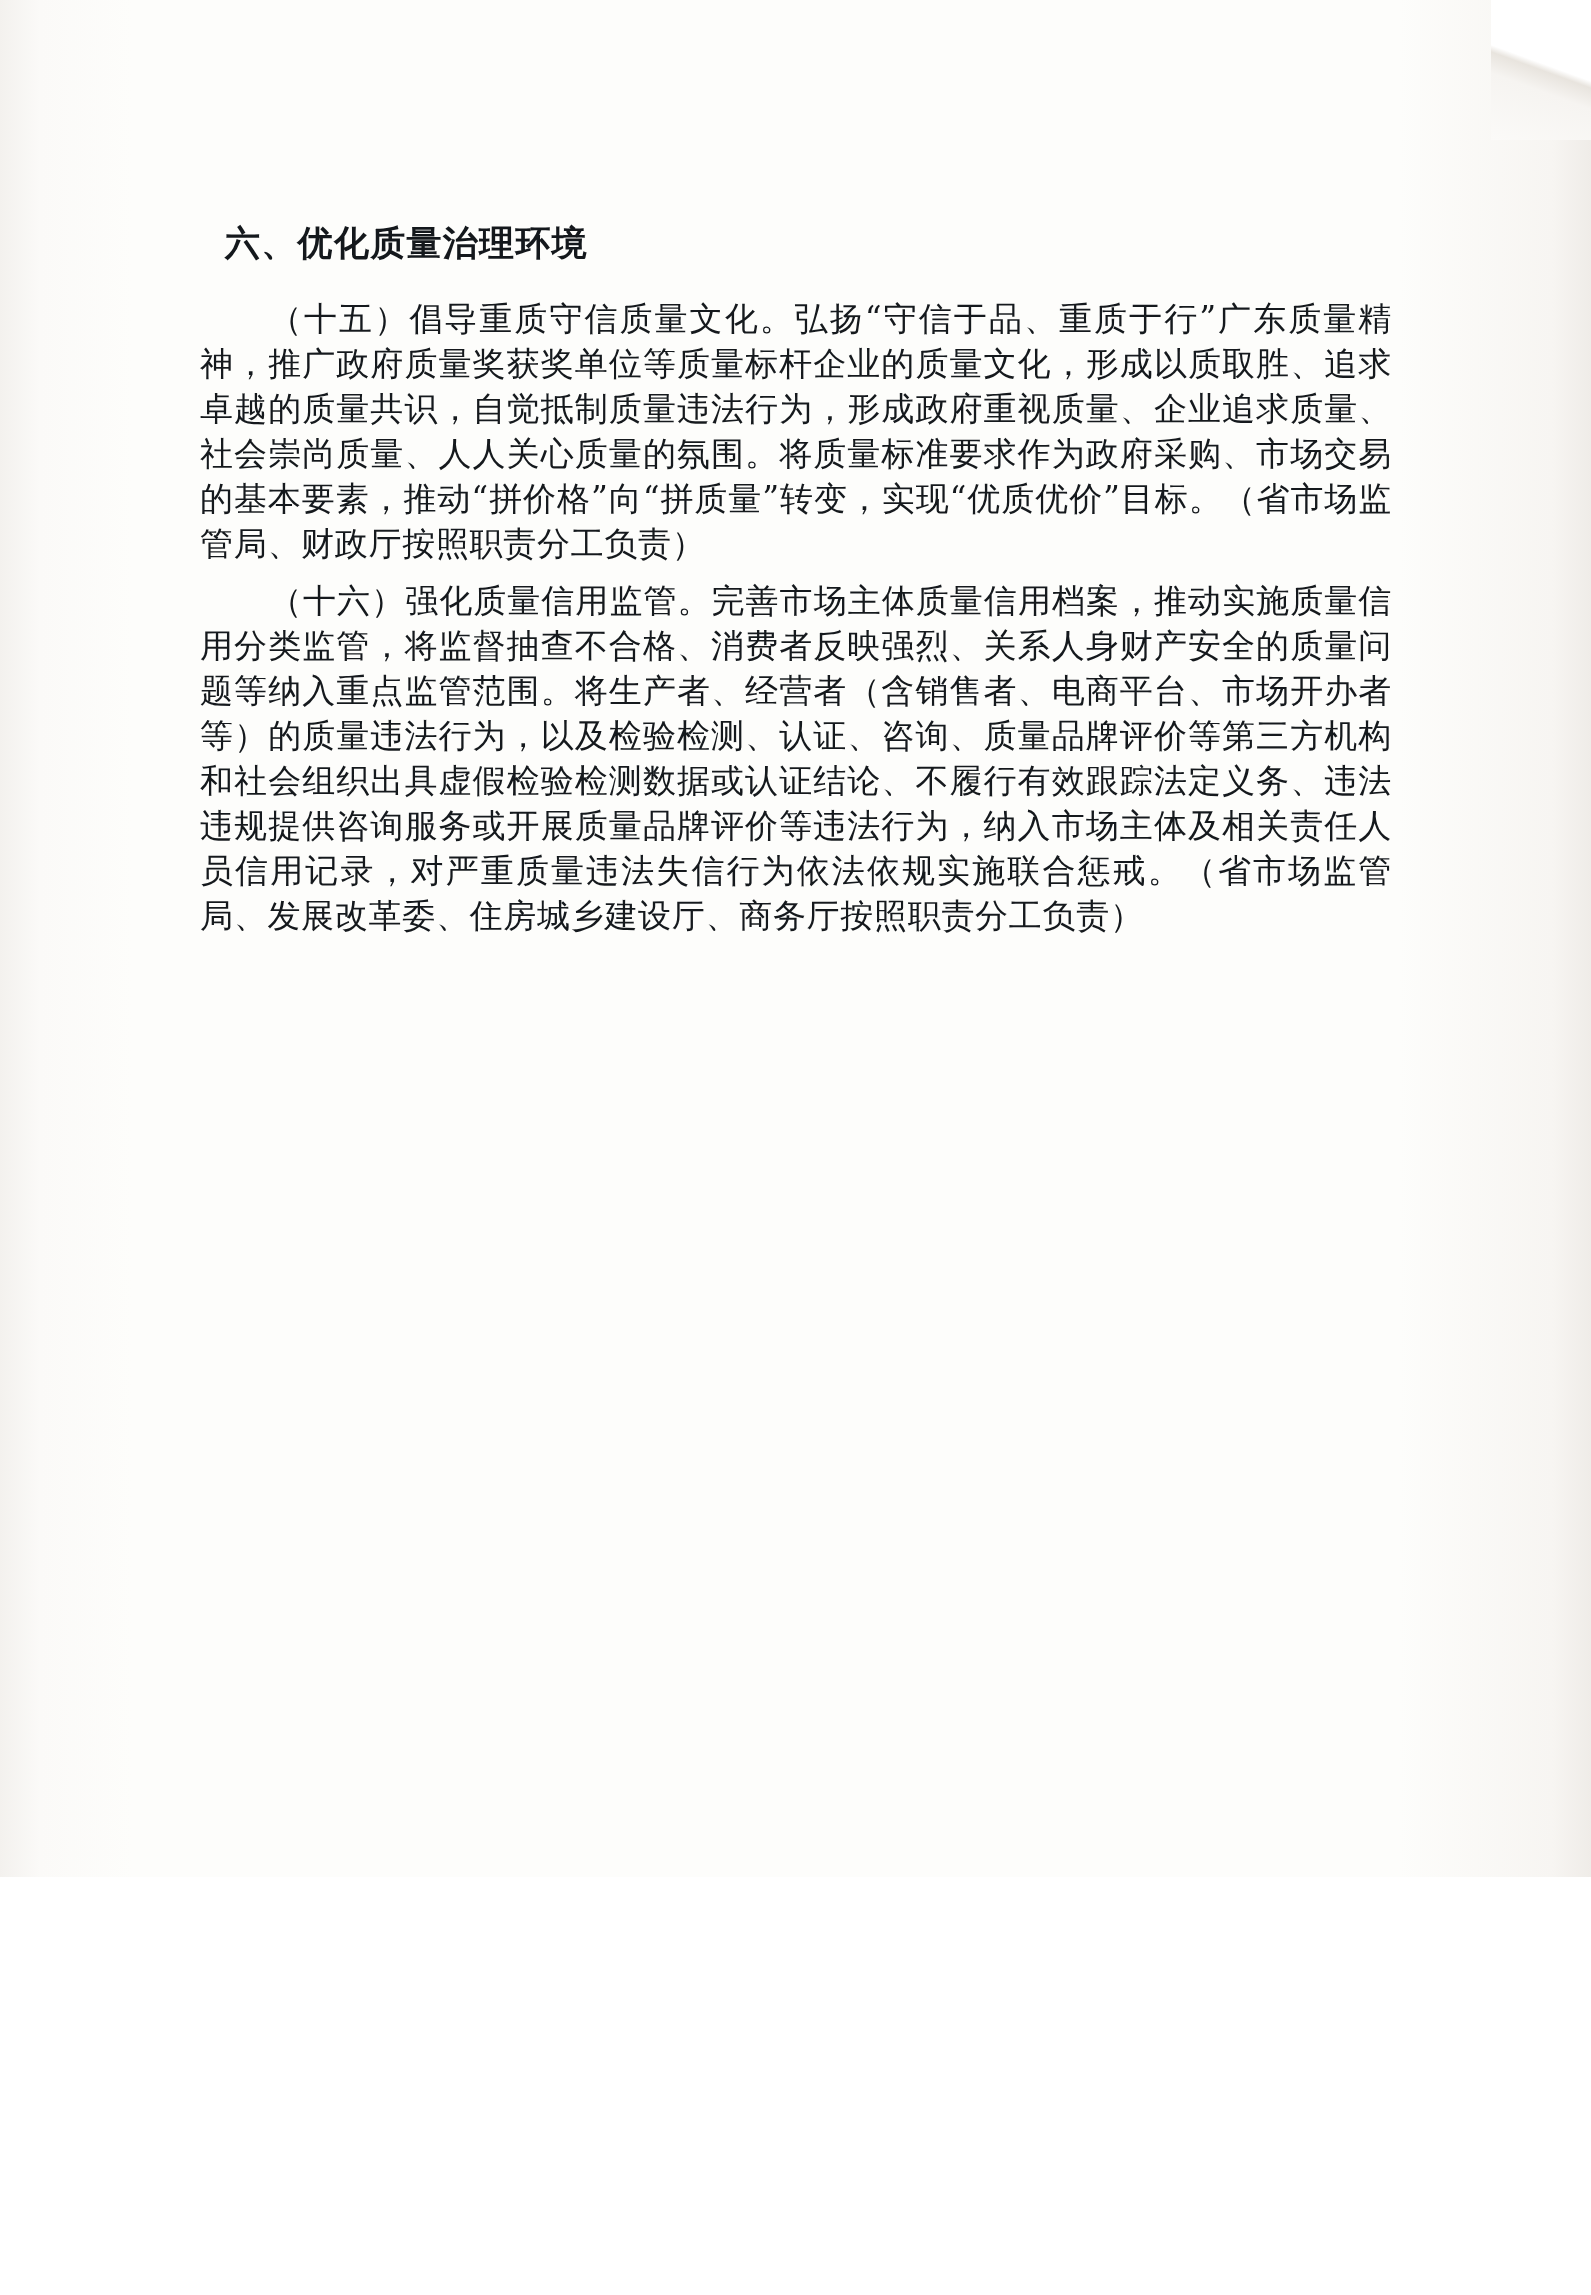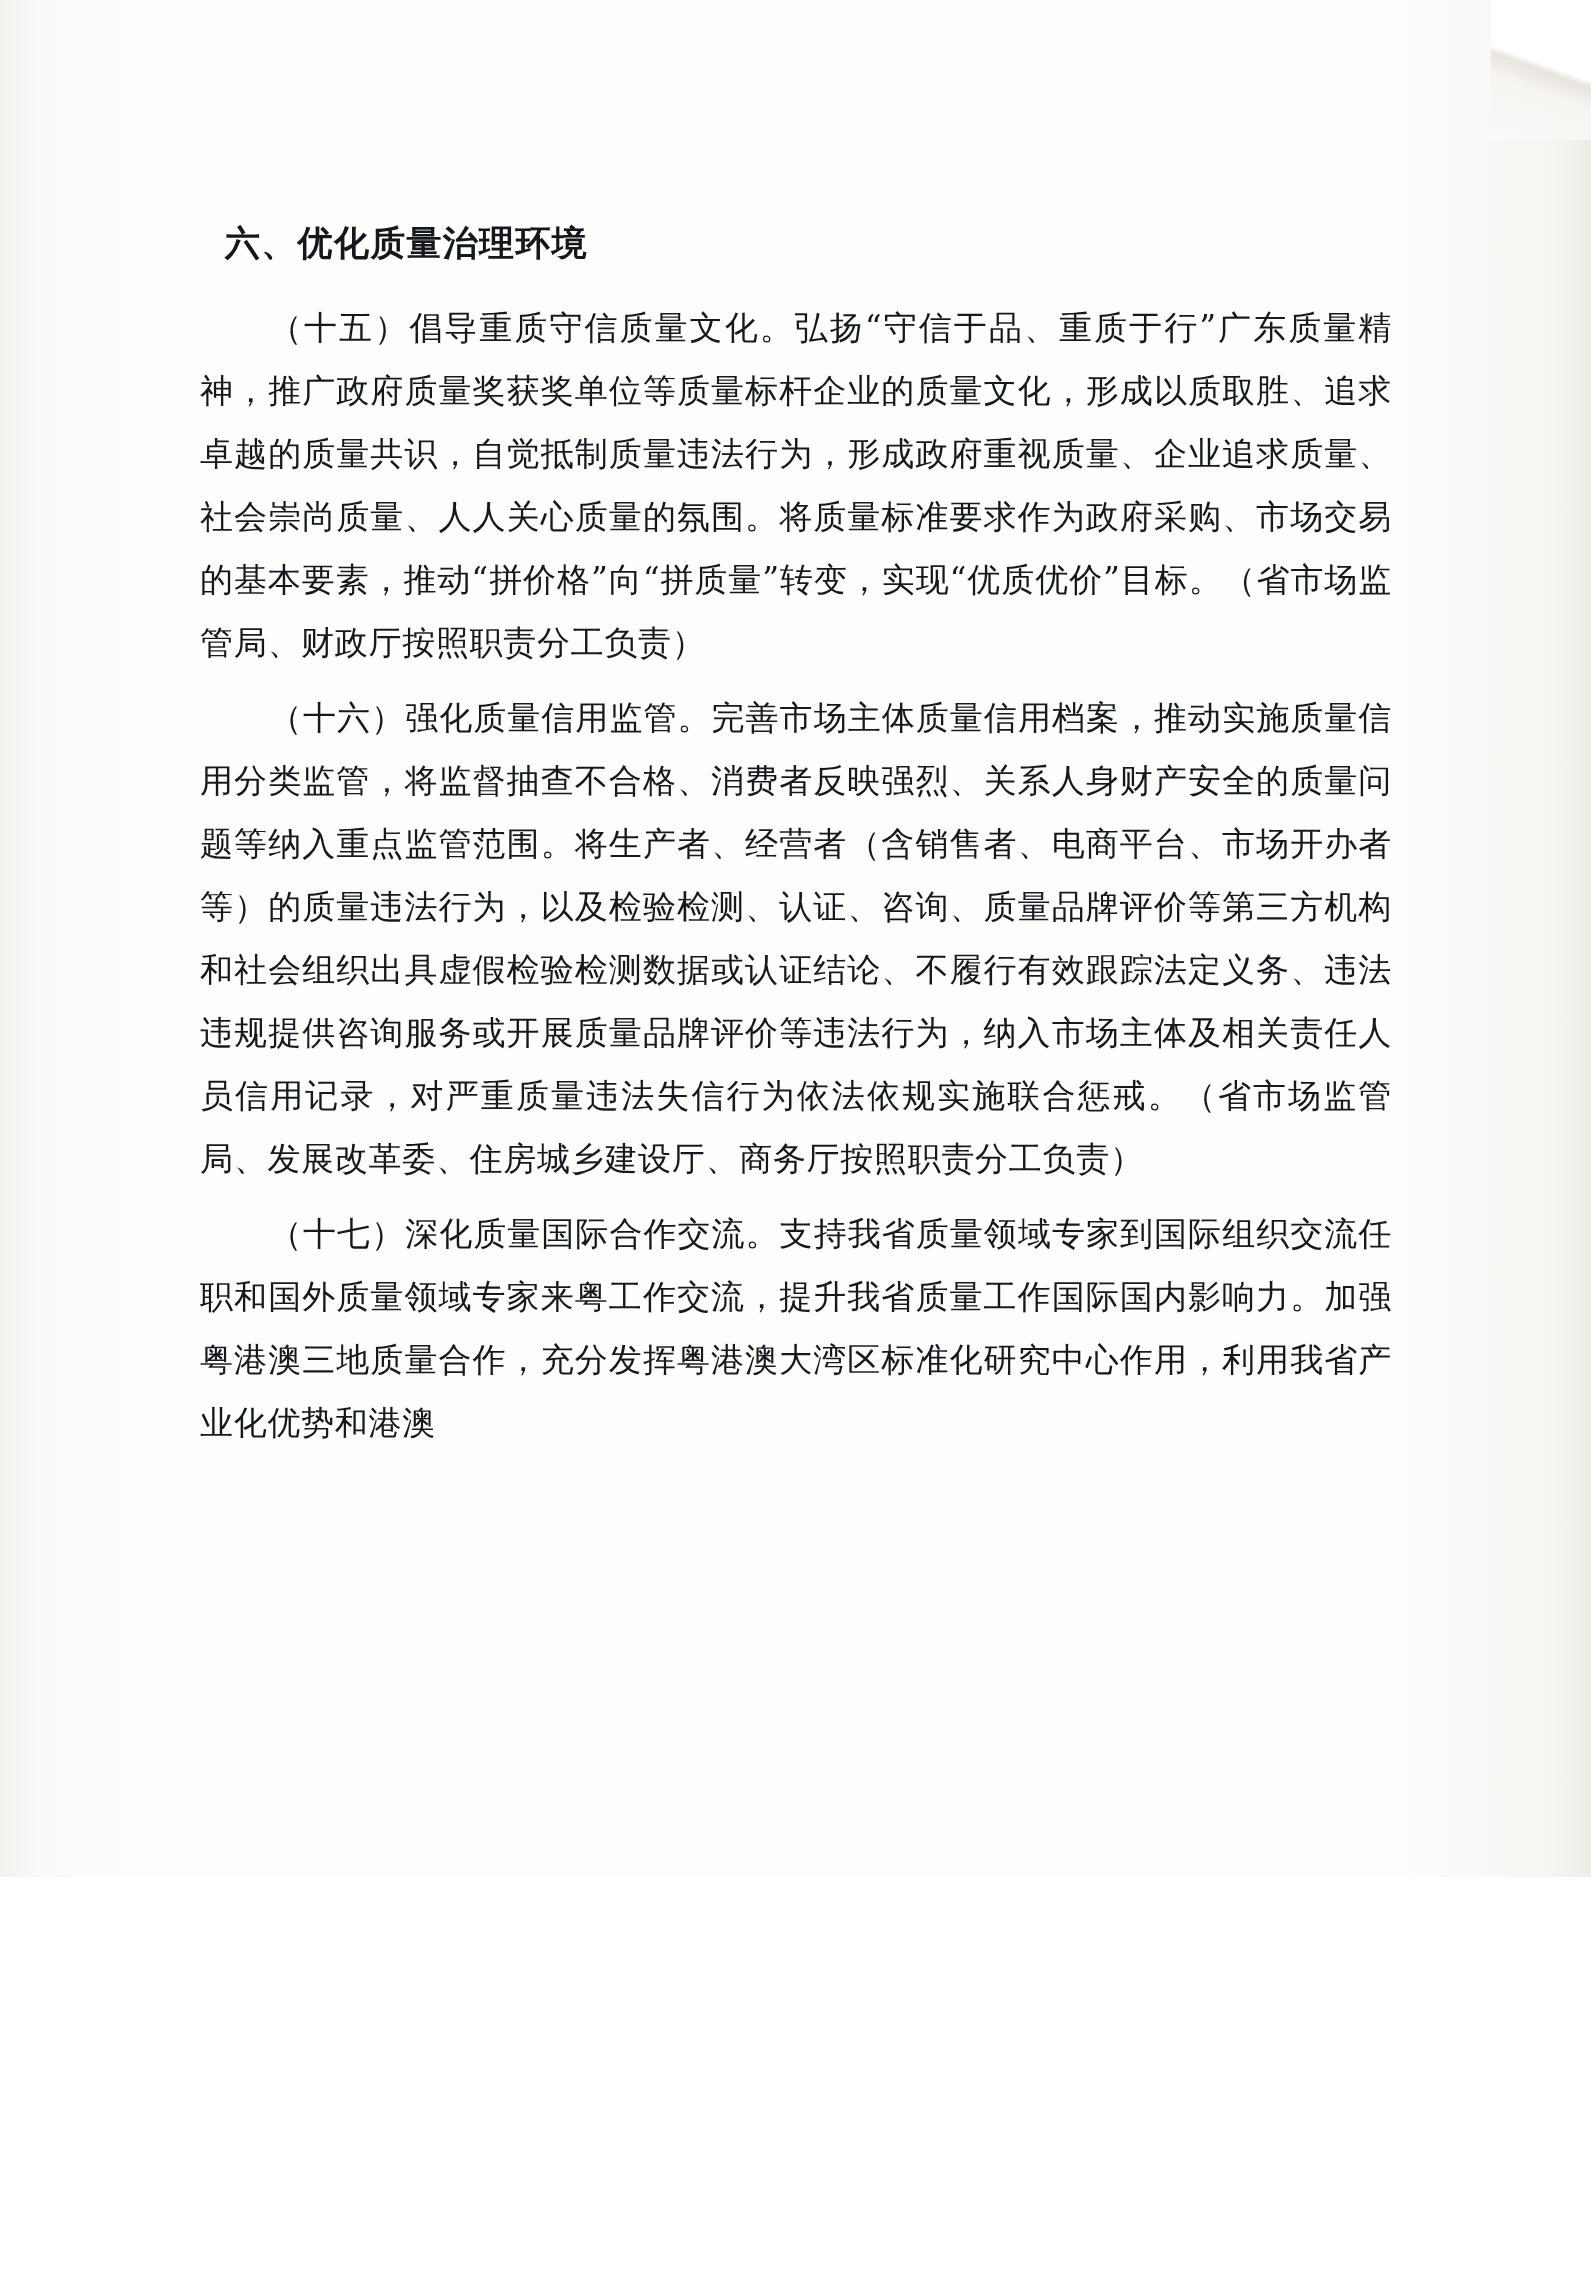--- a/index.html
+++ b/index.html
@@ -44,21 +44,21 @@
   .section-heading {
     font-family: "DejaVu Sans", "Liberation Sans", sans-serif;
     font-weight: bold;
     font-size: 35px;
     letter-spacing: 1.3px;
     color: #14181c;
     margin: 0 0 29px 25px;
   }
   .para {
     font-size: 33px;
-    line-height: 63px;
+    line-height: 45px;
     color: #15191d;
     text-align: justify;
     text-justify: inter-ideograph;
     text-indent: 69px;
     margin: 0 0 12px 0;
     letter-spacing: 0.7px;
     font-family: "DejaVu Serif", "Liberation Serif", serif;
   }
   .para.tight {
     margin-bottom: 10.7px;
@@ -84,20 +84,19 @@
   <div class="page-bg"></div>
   <div class="corner-fold"></div>
 
   <div class="content">
     <h2 class="section-heading">六、优化质量治理环境</h2>
 
     <p class="para">（十五）倡导重质守信质量文化。弘扬“守信于品、重质于行”广东质量精神，推广政府质量奖获奖单位等质量标杆企业的质量文化，形成以质取胜、追求卓越的质量共识，自觉抵制质量违法行为，形成政府重视质量、企业追求质量、社会崇尚质量、人人关心质量的氛围。将质量标准要求作为政府采购、市场交易的基本要素，推动“拼价格”向“拼质量”转变，实现“优质优价”目标。（省市场监管局、财政厅按照职责分工负责）</p>
 
     <p class="para">（十六）强化质量信用监管。完善市场主体质量信用档案，推动实施质量信用分类监管，将监督抽查不合格、消费者反映强烈、关系人身财产安全的质量问题等纳入重点监管范围。将生产者、经营者（含销售者、电商平台、市场开办者等）的质量违法行为，以及检验检测、认证、咨询、质量品牌评价等第三方机构和社会组织出具虚假检验检测数据或认证结论、不履行有效跟踪法定义务、违法违规提供咨询服务或开展质量品牌评价等违法行为，纳入市场主体及相关责任人员信用记录，对严重质量违法失信行为依法依规实施联合惩戒。（省市场监管局、发展改革委、住房城乡建设厅、商务厅按照职责分工负责）</p>
 
-    <p class="para tight">（十七）深化质量国际合作交流。支持我省质量领域专家到国际组织交流任职和国外质量领域专家来粤工作交流，提升我省质量工作国际国内影响力。加强粤港澳三地质量合作，充分发挥粤港澳大湾区标准化研究中心作用，利用我省产业化优势和港澳</p>
   </div>
 
   <div class="footer">
     <span class="page-number">— 10 —</span>
   </div>
 </div>
 
 
 </body></html>

